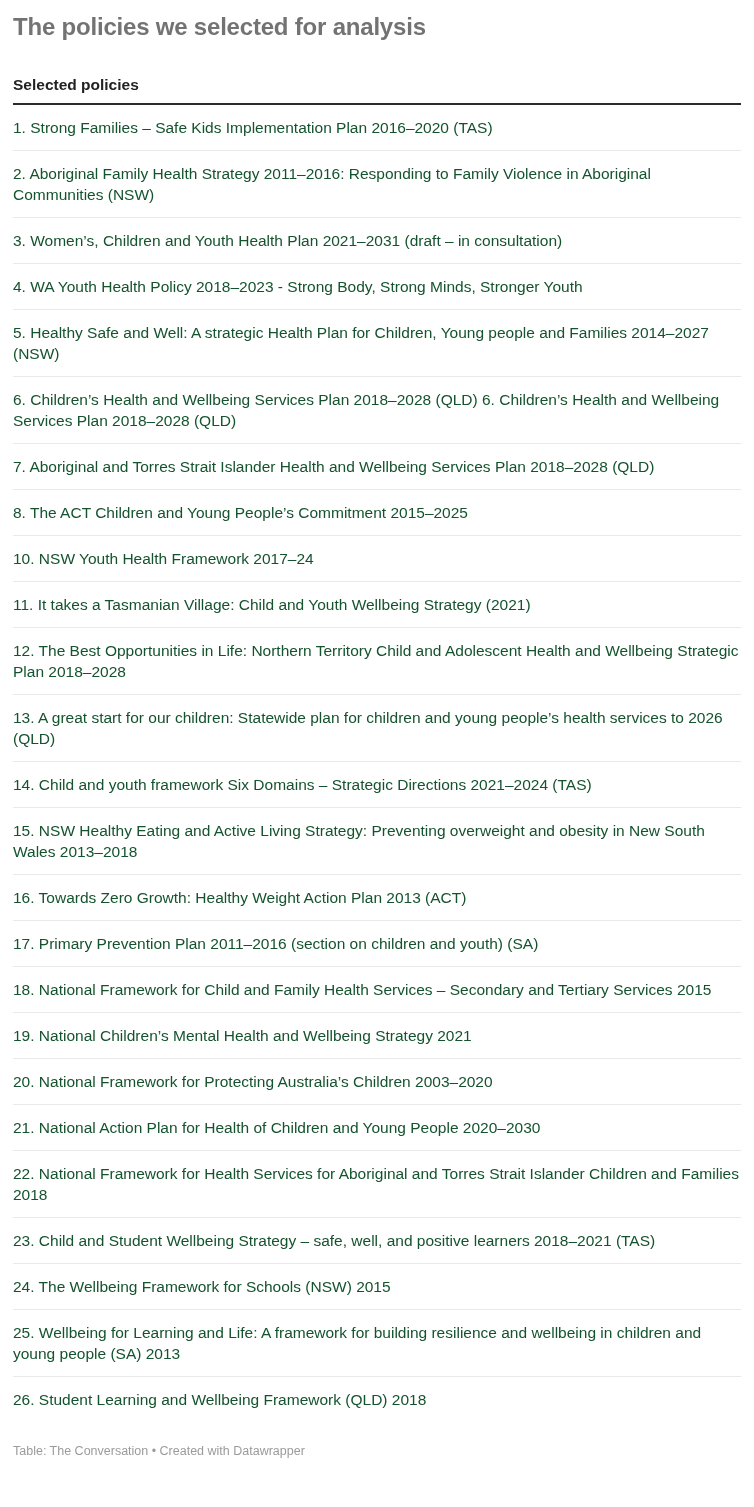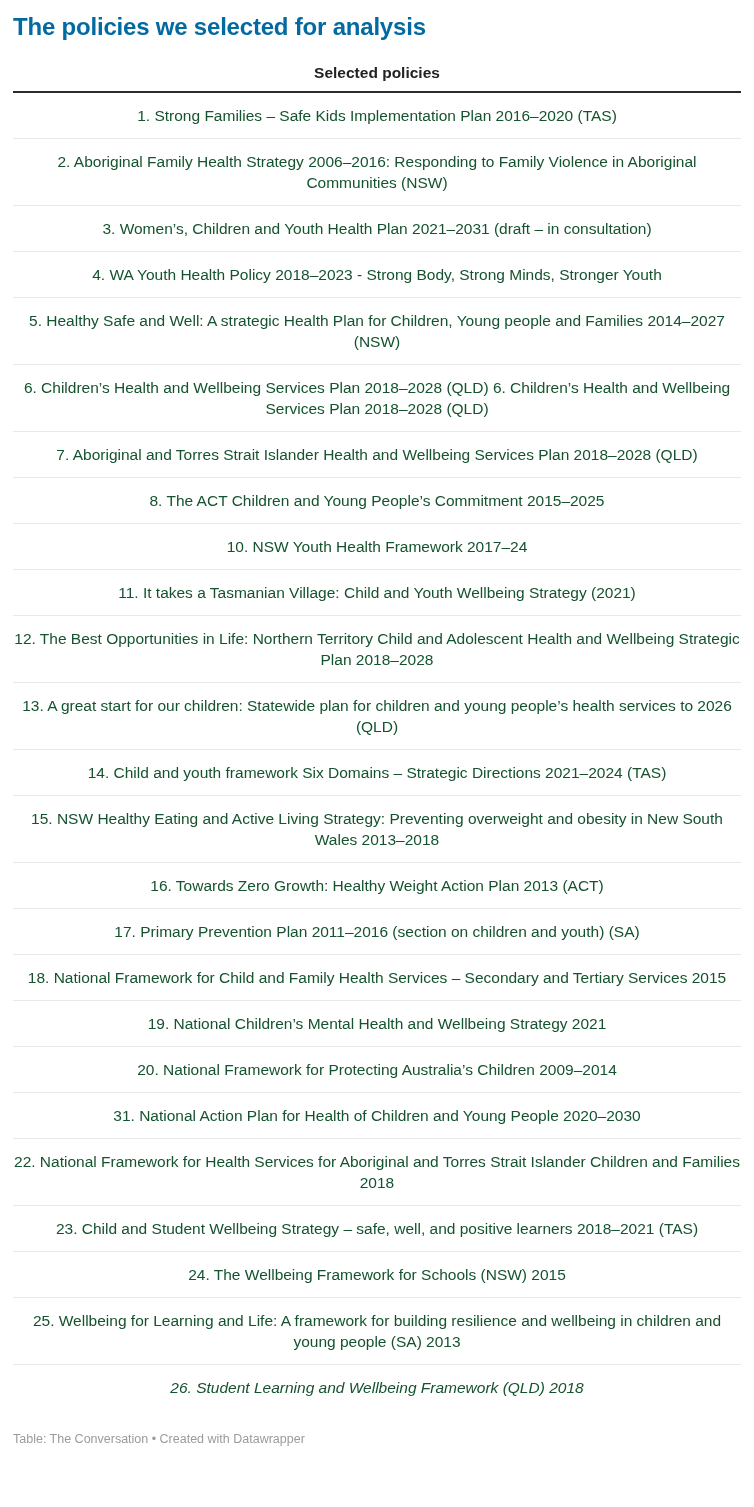--- a/index.html
+++ b/index.html
@@ -11,48 +11,46 @@
     width: 754px;
     min-height: 1507px;
     margin: 0;
   }
   .dw-chart {
     padding: 13px 13px 0 13px;
   }
   .dw-title {
     font-size: 24px;
     font-weight: 700;
-    color: #0369a1;
+    color: #737373;
     letter-spacing: -0.2px;
     line-height: 28px;
-    margin-bottom: 23px;
+    margin-bottom: 35px;
   }
   .dw-table {
     width: 100%;
-    text-align: center;
   }
   .dw-col-header {
     font-size: 15.5px;
     font-weight: 700;
     color: #222222;
     line-height: 17px;
     padding-bottom: 10px;
     border-bottom: 2px solid #2b2b2b;
   }
   .dw-row {
     font-size: 15.5px;
     font-weight: 400;
     color: #14532d;
     line-height: 21px;
     padding: 12px 0;
     border-bottom: 1px solid #e9e9e9;
   }
   .dw-row:last-child {
     border-bottom: none;
-    font-style: italic;
   }
   .dw-footer {
     margin-top: 22px;
     padding-bottom: 14px;
     font-size: 12.5px;
     color: #9b9b9b;
     line-height: 15px;
   }
   .dw-footer a {
     color: #9b9b9b;
@@ -65,39 +63,39 @@
 
 <div class="dw-chart">
 
   <h1 class="dw-title">The policies we selected for analysis</h1>
 
   <div class="dw-table">
 
     <div class="dw-col-header">Selected policies</div>
 
     <div class="dw-row">1. Strong Families – Safe Kids Implementation Plan 2016–2020 (TAS)</div>
-    <div class="dw-row">2. Aboriginal Family Health Strategy 2006–2016: Responding to Family Violence in Aboriginal Communities (NSW)</div>
+    <div class="dw-row">2. Aboriginal Family Health Strategy 2011–2016: Responding to Family Violence in Aboriginal Communities (NSW)</div>
     <div class="dw-row">3. Women’s, Children and Youth Health Plan 2021–2031 (draft – in consultation)</div>
     <div class="dw-row">4. WA Youth Health Policy 2018–2023 - Strong Body, Strong Minds, Stronger Youth</div>
     <div class="dw-row">5. Healthy Safe and Well: A strategic Health Plan for Children, Young people and Families 2014–2027 (NSW)</div>
     <div class="dw-row">6. Children’s Health and Wellbeing Services Plan 2018–2028 (QLD) 6. Children’s Health and Wellbeing Services Plan 2018–2028 (QLD)</div>
     <div class="dw-row">7. Aboriginal and Torres Strait Islander Health and Wellbeing Services Plan 2018–2028 (QLD)</div>
     <div class="dw-row">8. The ACT Children and Young People’s Commitment 2015–2025</div>
     <div class="dw-row">10. NSW Youth Health Framework 2017–24</div>
     <div class="dw-row">11. It takes a Tasmanian Village: Child and Youth Wellbeing Strategy (2021)</div>
     <div class="dw-row">12. The Best Opportunities in Life: Northern Territory Child and Adolescent Health and Wellbeing Strategic Plan 2018–2028</div>
     <div class="dw-row">13. A great start for our children: Statewide plan for children and young people’s health services to 2026 (QLD)</div>
     <div class="dw-row">14. Child and youth framework Six Domains – Strategic Directions 2021–2024 (TAS)</div>
     <div class="dw-row">15. NSW Healthy Eating and Active Living Strategy: Preventing overweight and obesity in New South Wales 2013–2018</div>
     <div class="dw-row">16. Towards Zero Growth: Healthy Weight Action Plan 2013 (ACT)</div>
     <div class="dw-row">17. Primary Prevention Plan 2011–2016 (section on children and youth) (SA)</div>
     <div class="dw-row">18. National Framework for Child and Family Health Services – Secondary and Tertiary Services 2015</div>
     <div class="dw-row">19. National Children’s Mental Health and Wellbeing Strategy 2021</div>
-    <div class="dw-row">20. National Framework for Protecting Australia’s Children 2009–2014</div>
-    <div class="dw-row">31. National Action Plan for Health of Children and Young People 2020–2030</div>
+    <div class="dw-row">20. National Framework for Protecting Australia’s Children 2003–2020</div>
+    <div class="dw-row">21. National Action Plan for Health of Children and Young People 2020–2030</div>
     <div class="dw-row">22. National Framework for Health Services for Aboriginal and Torres Strait Islander Children and Families 2018</div>
     <div class="dw-row">23. Child and Student Wellbeing Strategy – safe, well, and positive learners 2018–2021 (TAS)</div>
     <div class="dw-row">24. The Wellbeing Framework for Schools (NSW) 2015</div>
     <div class="dw-row">25. Wellbeing for Learning and Life: A framework for building resilience and wellbeing in children and young people (SA) 2013</div>
     <div class="dw-row">26. Student Learning and Wellbeing Framework (QLD) 2018</div>
 
   </div>
 
   <div class="dw-footer">
     <span>Table: The Conversation • Created with </span><a>Datawrapper</a>

